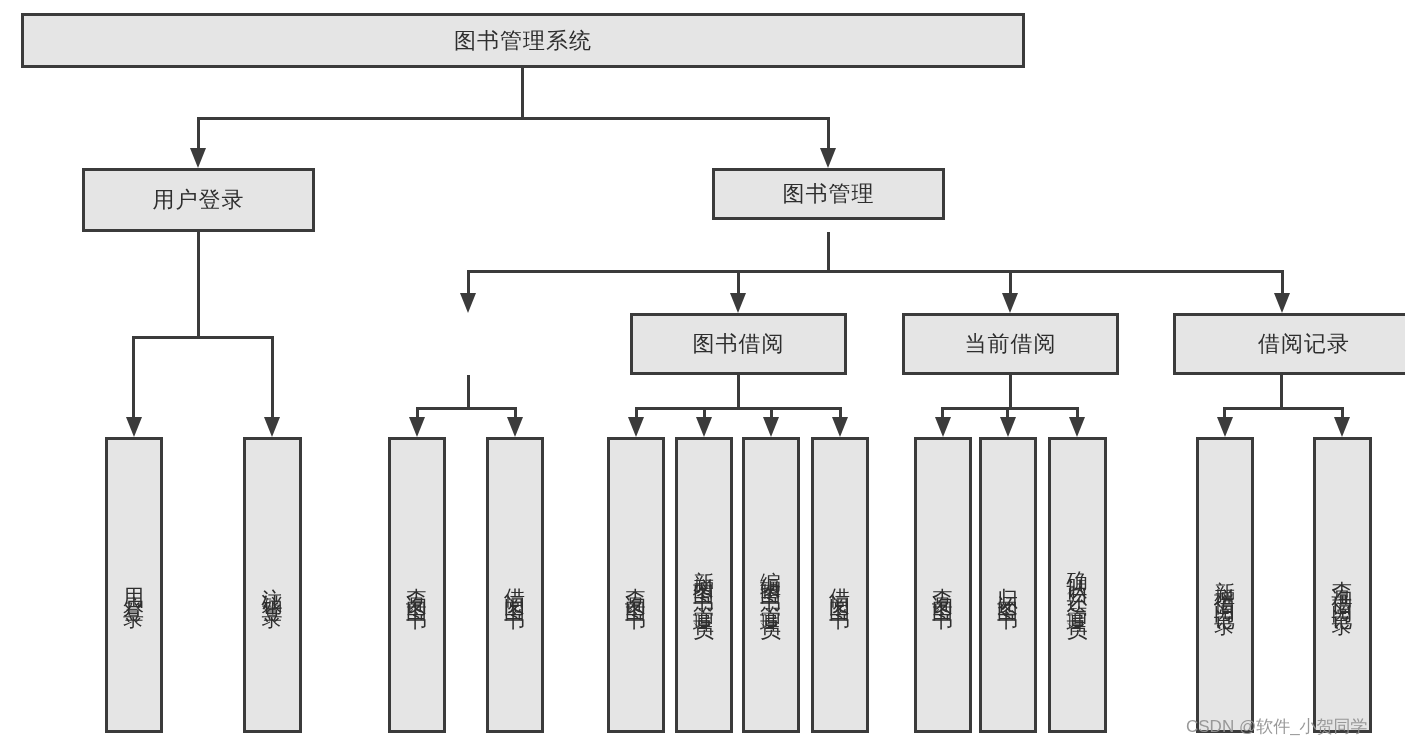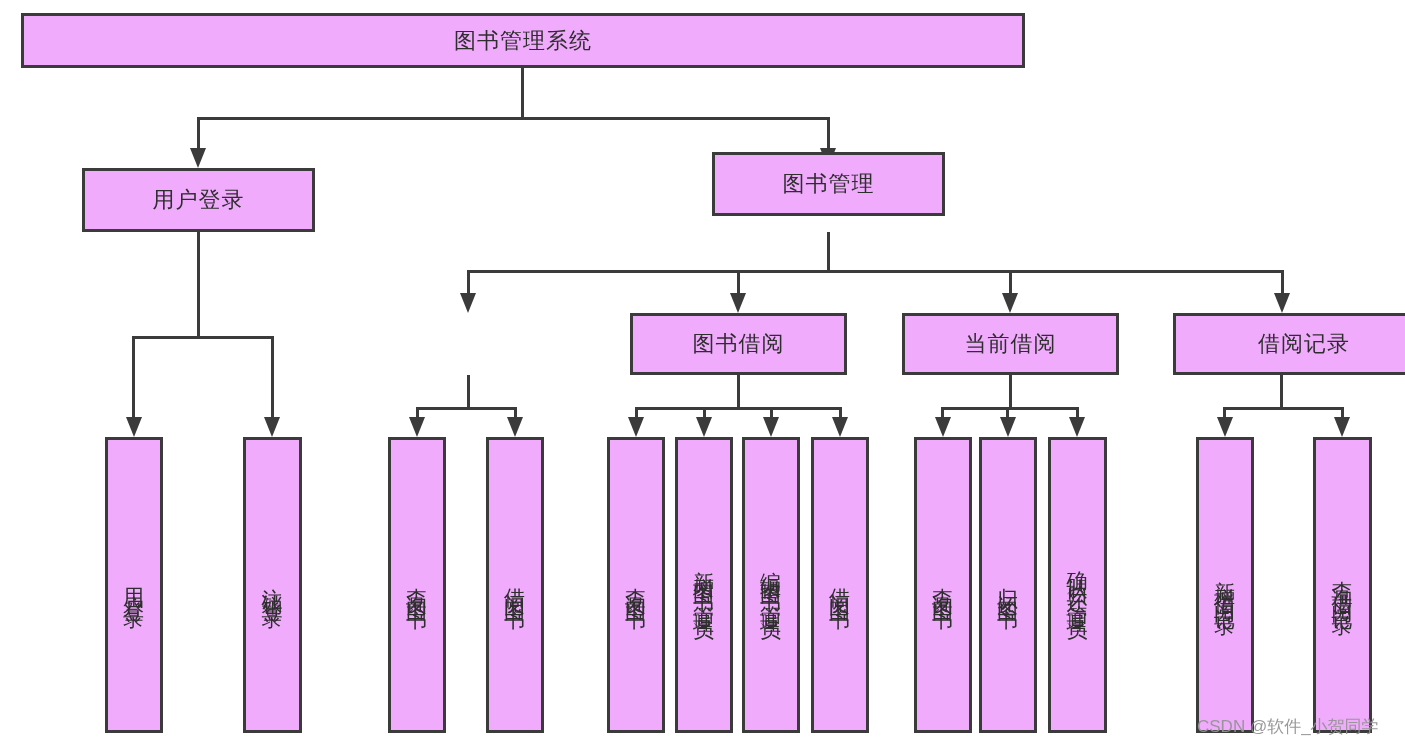--- a/index.html
+++ b/index.html
@@ -2,39 +2,39 @@
 <html><head>
 <meta charset="utf-8">
 <style>
   html,body { margin:0; padding:0; background:#ffffff; }
   #stage {
     position:relative; width:1405px; height:747px; background:#ffffff;
     font-family:"Liberation Sans", sans-serif; overflow:hidden;
   }
   .box {
     position:absolute; box-sizing:border-box;
-    border:3px solid #3b3b3b; background:#f0abfc;
+    border:3px solid #3b3b3b; background:#e5e5e5;
     display:flex; align-items:center; justify-content:center;
     color:#2e2e2e;
   }
   .hbox { font-size:22px; letter-spacing:1px; white-space:nowrap; }
   .vbox span {
     writing-mode:vertical-rl; text-orientation:mixed;
     font-size:21px; letter-spacing:7px; line-height:1;
   }
   .ln { position:absolute; background:#3b3b3b; }
   .ah {
     position:absolute; width:0; height:0;
     border-left:8px solid transparent; border-right:8px solid transparent;
     border-top:20px solid #3b3b3b;
   }
   .watermark {
     position:absolute; left:1186px; top:715px;
     font-size:17px; color:rgba(148,148,148,0.95);
-    white-space:nowrap; z-index:5;margin-left:11px;
+    white-space:nowrap; z-index:5;
   }
 </style>
 </head>
 <body>
 
 <div id="stage">
 
   <div class="box hbox" style="left:21px;top:13px;width:1004px;height:55px">
     <span>图书管理系统</span>
   </div>
@@ -42,21 +42,21 @@
   <div class="ln" style="left:521px;top:68px;width:3px;height:52px"></div>
   <div class="ln" style="left:197px;top:117px;width:633px;height:3px"></div>
   <div class="ln" style="left:197px;top:117px;width:3px;height:36px"></div>
   <div class="ln" style="left:827px;top:117px;width:3px;height:36px"></div>
   <div class="ah" style="left:190px;top:148px"></div>
   <div class="ah" style="left:820px;top:148px"></div>
 
   <div class="box hbox" style="left:82px;top:168px;width:233px;height:64px">
     <span>用户登录</span>
   </div>
-  <div class="box hbox" style="left:712px;top:152px;width:233px;height:64px">
+  <div class="box hbox" style="left:712px;top:168px;width:233px;height:52px">
     <span>图书管理</span>
   </div>
 
   <div class="ln" style="left:197px;top:232px;width:3px;height:107px"></div>
   <div class="ln" style="left:132px;top:336px;width:142px;height:3px"></div>
   <div class="ln" style="left:132px;top:336px;width:3px;height:86px"></div>
   <div class="ln" style="left:271px;top:336px;width:3px;height:86px"></div>
   <div class="ah" style="left:126px;top:417px"></div>
   <div class="ah" style="left:264px;top:417px"></div>
 

